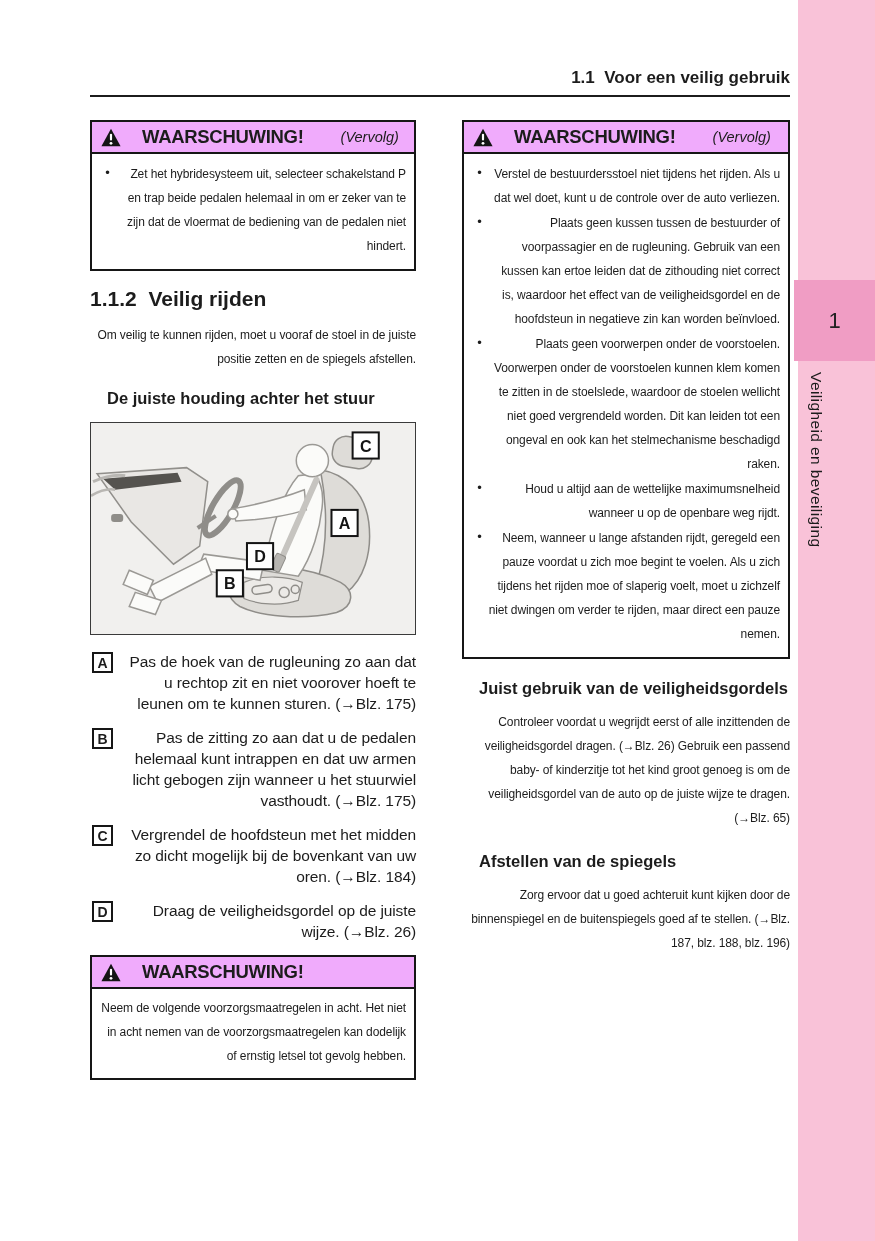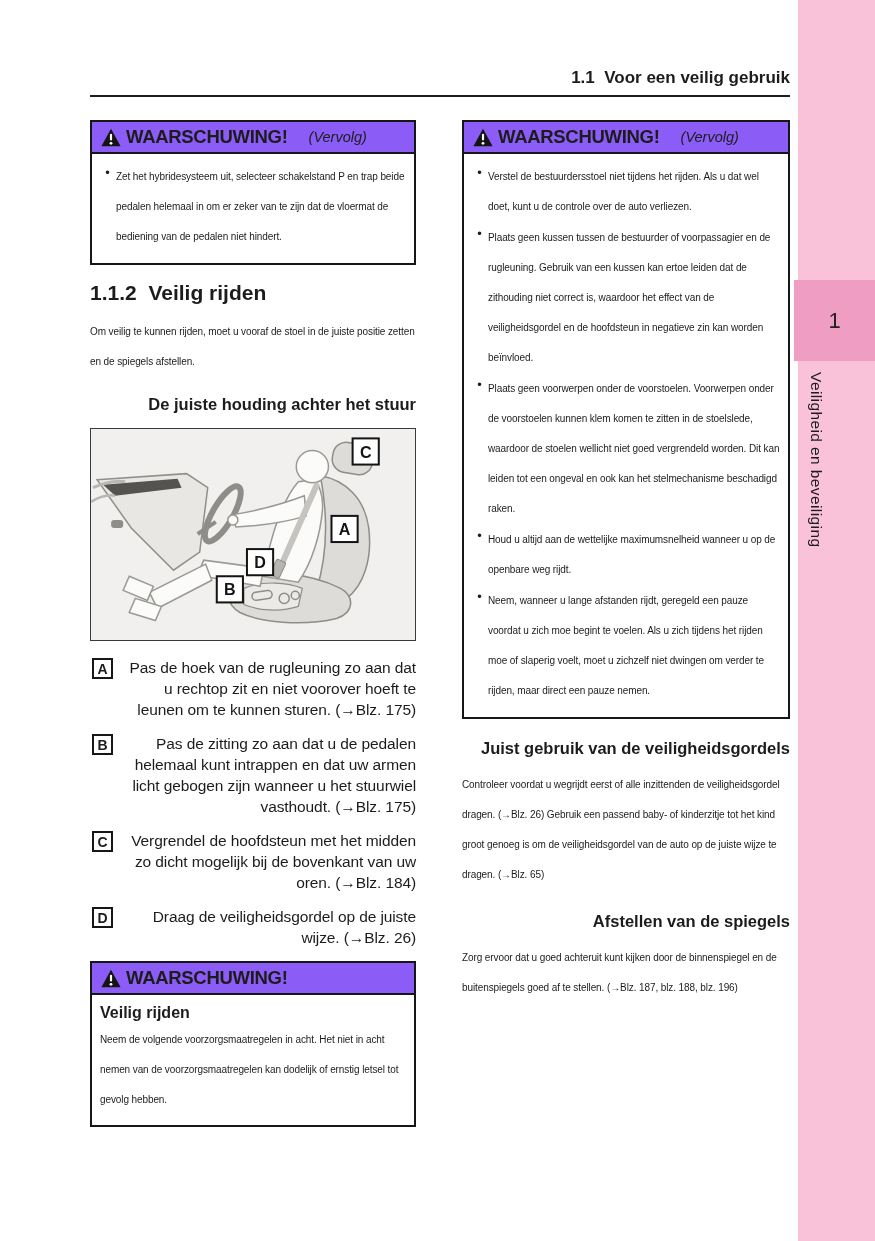--- a/index.html
+++ b/index.html
@@ -36,35 +36,35 @@
   }
   .run-rule { position:absolute; left:90px; top:95px; width:700px; height:2px; background:#1c1c1c; }
 
   
   .col-left  { position:absolute; left:90px;  top:120px; width:326px; }
   .col-right { position:absolute; left:462px; top:120px; width:328px; }
 
   
   .warnbox { border:2px solid #161616; background:#fff; margin-bottom:4px; }
   .warn-head {
-    background:#8b5cf6; border-bottom:2px solid #161616;
-    display:flex; align-items:center; gap:5px; padding:4px 8px 4px 9px;
+    background:#f0abfc; border-bottom:2px solid #161616;
+    display:flex; align-items:center; gap:21px; padding:4px 8px 4px 9px;
   }
   .warn-icon { width:20px; height:19px; flex:0 0 auto; display:block; }
   .warn-title { font-size:18.5px; font-weight:bold; letter-spacing:-0.3px; }
   .warn-suffix { font-size:14.5px; font-weight:normal; font-style:italic; margin-left:16px; }
   .warn-body { padding:7px 8px 10px 7px; }
   .bullet-row { display:grid; grid-template-columns:17px 1fr; margin:1px 0; }
   .bullet-mark { font-size:13px; line-height:21px; text-align:center; }
-  .bullet-text, p.body { font-size:10px; line-height:30px; letter-spacing:-0.1px; }
+  .bullet-text, p.body { font-size:12px; line-height:24px; letter-spacing:-0.1px;text-align:right; }
   .warn-sub { font-size:16px; font-weight:bold; margin:2px 0 3px 1px; }
 
   
   .sec-h  { font-size:21px; font-weight:bold; margin:16px 0 12px 0; white-space:pre-wrap; }
-  .sub-h  { font-size:16.5px; font-weight:bold; margin:18px 0 12px 0;text-align:right; }
+  .sub-h  { font-size:16.5px; font-weight:bold; margin:18px 0 12px 17px; }
   p.body  { margin:0 0 10px 0; }
 
   
   .figure-box {
     width:326px; height:213px; border:1.5px solid #3a3a3a; background:#f1f0ee;
     margin:14px 0 16px 0;
   }
   .figure-box svg { display:block; width:100%; height:100%; }
 
   
@@ -191,21 +191,20 @@
     <div class="warnbox" style="margin-top:6px;">
       <div class="warn-head">
         <svg class="warn-icon" viewBox="0 0 24 22">
           <path d="M12 0.5 L23.5 21.5 L0.5 21.5 Z" fill="#141414"></path>
           <rect x="10.7" y="6.5" width="2.6" height="8.2" rx="1.3" fill="#ffffff"></rect>
           <circle cx="12" cy="18" r="1.7" fill="#ffffff"></circle>
         </svg>
         <span class="warn-title">WAARSCHUWING!</span>
       </div>
       <div class="warn-body">
-        <div class="warn-sub">Veilig rijden</div>
         <p class="body" style="margin:0 0 0 1px;">Neem de volgende voorzorgsmaatregelen in acht. Het niet in acht nemen van de voorzorgsmaatregelen kan dodelijk of ernstig letsel tot gevolg hebben.</p>
       </div>
     </div>
   </div>
 
   <div class="col-right">
 
     <div class="warnbox">
       <div class="warn-head">
         <svg class="warn-icon" viewBox="0 0 24 22">

